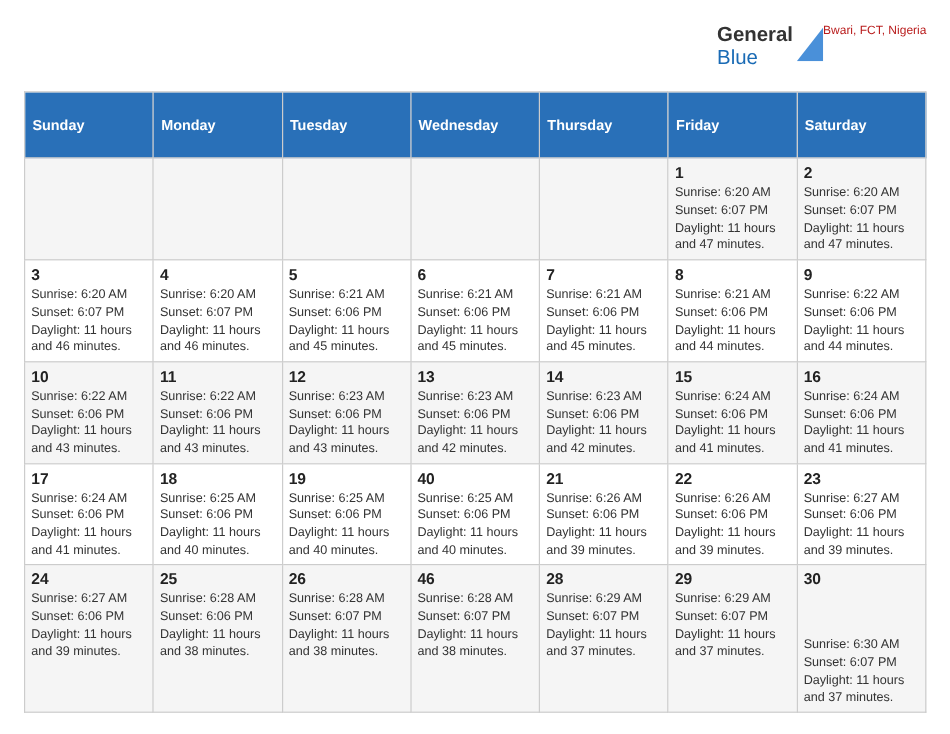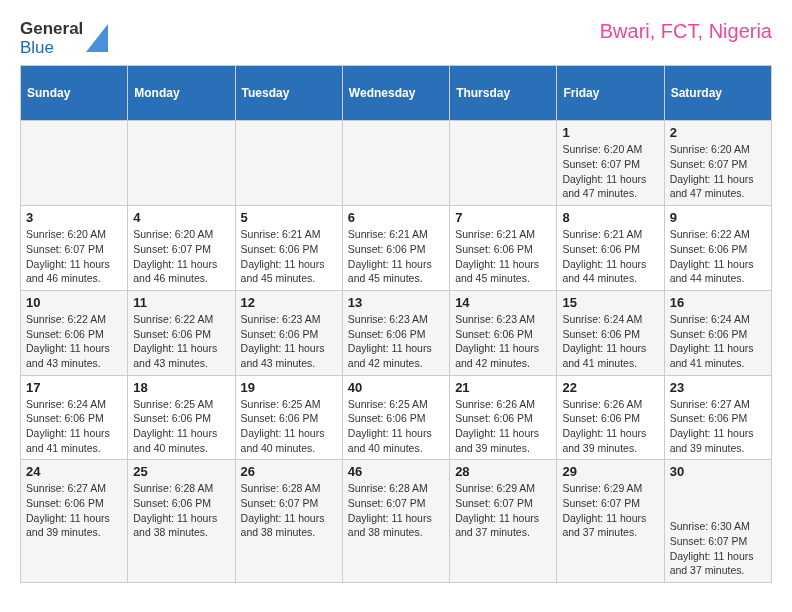--- a/index.html
+++ b/index.html
@@ -5,39 +5,39 @@
     * { box-sizing: border-box; margin: 0; padding: 0; }
     body {
       font-family: Arial, sans-serif;
       background: #fff;
       width: 792px;
       min-height: 612px;
       padding: 20px;
     }
     .header {
       display: flex;
-      justify-content: space-between;
+      justify-content: flex-end;
       align-items: flex-start;
-      margin-bottom: 8px;
+      margin-bottom: 19px;
     }
     .logo {
       display: flex;
       align-items: center;
     }
     .title-block {
       text-align: right;
     }
     .month-title {
       font-size: 36px;
       font-weight: normal;
       color: #333;
     }
     .location {
-      font-size: 20px;
-      color: #ec4899;
+      font-size: 10px;
+      color: #b91c1c;
     }
     .calendar {
       width: 100%;
       border-collapse: collapse;
       font-size: 11px;
     }
     .calendar th {
       background: #2970b8;
       color: white;
       padding: 20px 6px;

